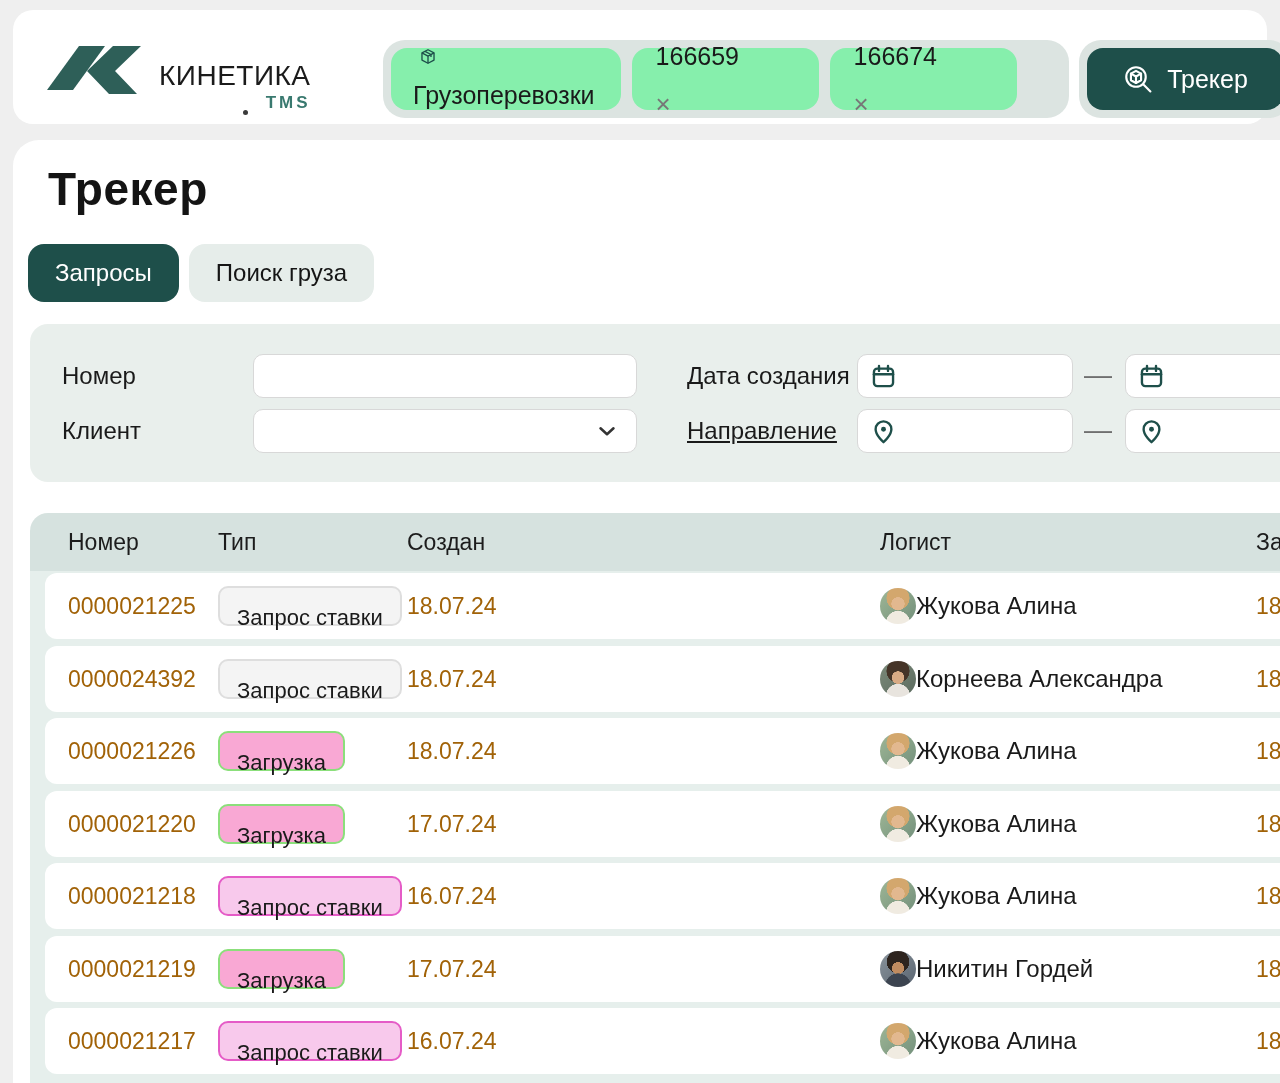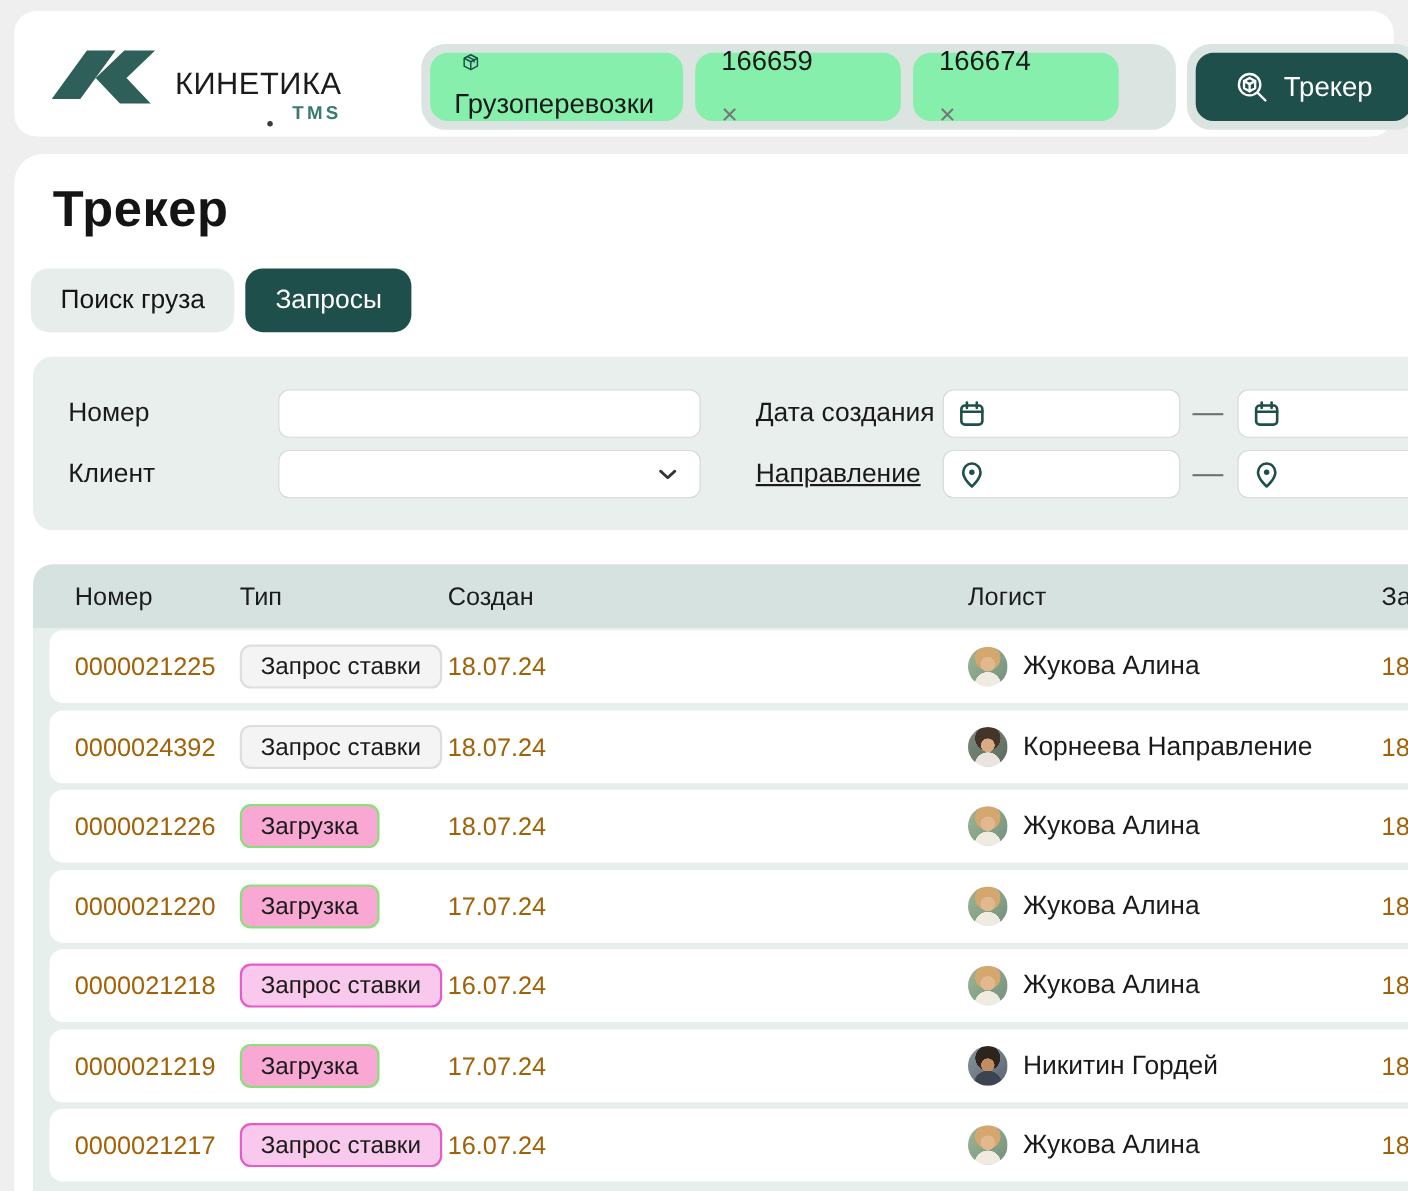--- a/index.html
+++ b/index.html
@@ -51,25 +51,25 @@
   
   .thead{position:absolute;left:17px;top:373px;width:1270px;height:58px;background:#d6e2df;border-radius:18px 0 0 0;}
   .th{position:absolute;top:0;height:58px;line-height:58px;font-size:23px;font-weight:500;color:#1c1c1c;white-space:nowrap;}
   .h-num{left:38px;}.h-type{left:188px;}.h-created{left:377px;}.h-exec{left:593px;}.h-logist{left:850px;text-align:center;}.h-last{left:1226px;}
   .tbody{position:absolute;left:17px;top:431px;width:1270px;height:532px;background:#e6efec;
     padding:2px 0 0 15px;box-sizing:border-box;display:flex;flex-direction:column;gap:6.5px;}
   .row{height:66px;min-height:66px;background:#ffffff;border-radius:12px;position:relative;width:1255px;cursor:pointer;}
   .cell{position:absolute;top:0;height:66px;line-height:66px;font-size:23px;color:#a16207;white-space:nowrap;}
   .c-num{left:23px;}.c-created{left:362px;}.c-exec{left:578px;}.c-last{left:1211px;}
   .badge{position:absolute;left:173px;top:13px;height:40px;line-height:36px;border:2px solid transparent;border-radius:10px;
-    padding:0 17px;font-size:22px;box-sizing:border-box;white-space:nowrap;text-align:center;}
+    padding:12px 17px;font-size:22px;box-sizing:border-box;white-space:nowrap;text-align:center;}
   .badge[data-variant="gray"]{background:#f4f4f4;border-color:#dedede;}
   .badge[data-variant="green"]{background:#f9a8d4;border-color:#8bdf7b;border-radius:10px;}
   .badge[data-variant="pink"]{background:#f8c9ec;border-color:#e55cc7;}
-  .logist{position:absolute;left:835px;top:0;height:66px;display:flex;align-items:center;gap:14px;}
+  .logist{position:absolute;left:835px;top:0;height:66px;display:flex;align-items:center;}
   .lname{font-size:24px;white-space:nowrap;}
   .avatar{width:36px;height:36px;border-radius:50%;flex:0 0 36px;}
   .avatar[data-avatar="woman-blonde"]{background:
     radial-gradient(circle at 50% 97%, #f0ebe1 0 30%, rgba(0,0,0,0) 31%),
     radial-gradient(circle at 50% 44%, #e2b88f 0 24%, rgba(0,0,0,0) 25%),
     radial-gradient(circle at 50% 28%, #d3a76d 0 36%, rgba(0,0,0,0) 37%),
     linear-gradient(135deg,#9fb796,#728f7b);}
   .avatar[data-avatar="woman-brunette"]{background:
     radial-gradient(circle at 50% 97%, #e8e4de 0 30%, rgba(0,0,0,0) 31%),
     radial-gradient(circle at 50% 46%, #d9ab85 0 23%, rgba(0,0,0,0) 24%),
@@ -129,22 +129,22 @@
       </svg>
       <span>Трекер</span>
     </div>
   </div>
 </div>
 
 <div class="main-card">
   <h1 class="page-title">Трекер</h1>
 
   <div class="view-tabs">
+    <div class="vtab active">Запросы</div>
     <div class="vtab">Поиск груза</div>
-    <div class="vtab active">Запросы</div>
   </div>
 
   <div class="filter-panel">
     <div class="flabel l-number">Номер</div>
     <input class="finput" value="" style="">
 
     <div class="flabel l-client">Клиент</div>
     <div class="fselect">
       <svg width="26" height="26" viewBox="0 0 24 24" fill="none" stroke="#333333" stroke-width="2.3" stroke-linecap="round" stroke-linejoin="round">
         <path d="M6 9.5 L12 15 L18 9.5"></path>
@@ -208,21 +208,21 @@
       <span class="cell c-last">18</span>
     </div>
 
     <div class="row">
       <span class="cell c-num">0000024392</span>
       <span class="badge" data-variant="gray">Запрос ставки</span>
       <span class="cell c-created">18.07.24</span>
       <span class="cell c-exec"></span>
       <span class="logist">
         <span class="avatar" data-avatar="woman-brunette"></span>
-        <span class="lname">Корнеева Направление</span>
+        <span class="lname">Корнеева Александра</span>
       </span>
       <span class="cell c-last">18</span>
     </div>
 
     <div class="row">
       <span class="cell c-num">0000021226</span>
       <span class="badge" data-variant="green">Загрузка</span>
       <span class="cell c-created">18.07.24</span>
       <span class="cell c-exec"></span>
       <span class="logist">

